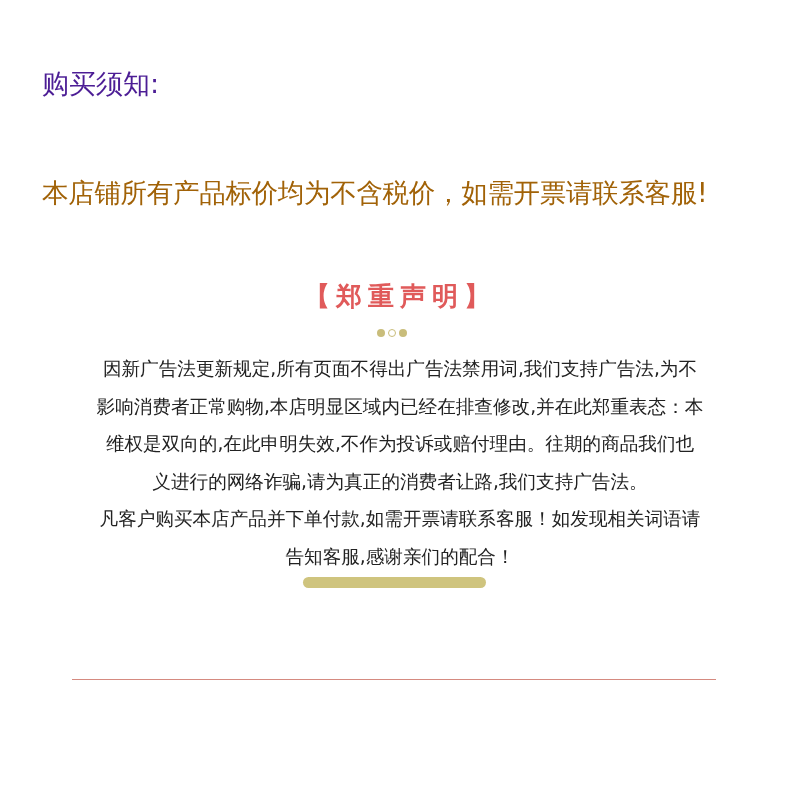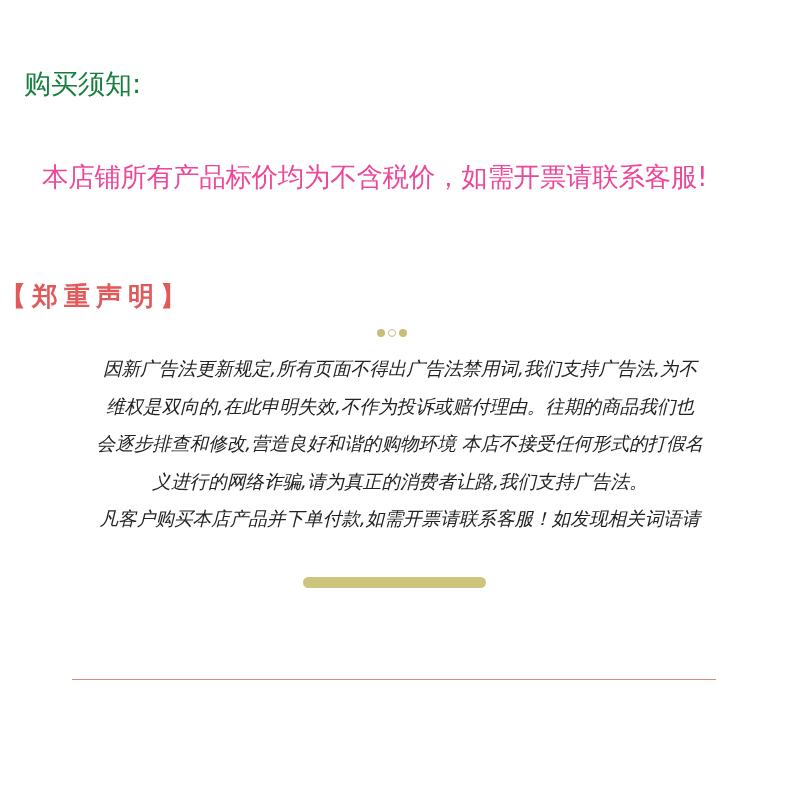--- a/index.html
+++ b/index.html
@@ -1,31 +1,31 @@
 <!DOCTYPE html>
 <html><head>
   <meta charset="utf-8">
   <style>
     html, body { margin: 0; padding: 0; background: #ffffff; }
     body { width: 800px; height: 800px; position: relative; overflow: hidden;
            font-family: "DejaVu Sans", "Liberation Sans", sans-serif; }
-    .notice-title { position: absolute; left: 24px; top: 66px; font-size: 27px;
-                    color: #15803d; letter-spacing: 0px; line-height: 36px; white-space: nowrap; }
-    .notice-body { position: absolute; left: 42px; top: 158px; font-size: 26.5px;
-                   color: #ec4899; line-height: 38px; white-space: nowrap; letter-spacing: -0.3px; }
-    .decl-header { position: absolute; left: 0; width: 800px; top: 276px; height: 40px; text-align: left; }
+    .notice-title { position: absolute; left: 42px; top: 66px; font-size: 27px;
+                    color: #4c1d95; letter-spacing: 0px; line-height: 36px; white-space: nowrap; }
+    .notice-body { position: absolute; left: 42px; top: 174px; font-size: 26.5px;
+                   color: #a16207; line-height: 38px; white-space: nowrap; letter-spacing: -0.3px; }
+    .decl-header { position: absolute; left: 0; width: 800px; top: 276px; height: 40px; text-align: center; }
     .decl-bar { position: absolute; left: 303px; top: 301px; width: 183px; height: 11px;
                 background: #cfc47e; border-radius: 6px; }
     .decl-title { position: relative; display: inline-block; font-size: 26px; font-weight: bold;
                   color: #e05a5a; letter-spacing: 6px; line-height: 40px; z-index: 2; white-space: nowrap; }
     .dots { position: absolute; top: 329px; left: 377px; height: 10px; display: flex; gap: 3px; }
     .dot { width: 8px; height: 8px; border-radius: 50%; background: #c9bd7b; box-sizing: border-box; }
     .dot.hollow { background: #ffffff; border: 1.2px solid #c9bd7b; }
     .decl-body { position: absolute; left: 52px; width: 696px; top: 350px; text-align: center;
-                 font-size: 18.6px; color: #222222; line-height: 37.5px; font-style: italic; }
+                 font-size: 18.6px; color: #222222; line-height: 37.5px; }
     .decl-body .line { display: block; white-space: nowrap; }
     .divider { position: absolute; left: 72px; width: 644px; top: 679px; height: 1px; background: #d58a80; }
   </style>
 </head>
 <body>
 
 <div class="notice-title">购买须知:</div>
 <div class="notice-body">本店铺所有产品标价均为不含税价，如需开票请联系客服!</div>
 
 <div class="decl-header">
@@ -34,19 +34,20 @@
 </div>
 
 <div class="dots">
   <span class="dot"></span>
   <span class="dot hollow"></span>
   <span class="dot"></span>
 </div>
 
 <div class="decl-body">
   <span class="line">因新广告法更新规定,所有页面不得出广告法禁用词,我们支持广告法,为不</span>
+  <span class="line">影响消费者正常购物,本店明显区域内已经在排查修改,并在此郑重表态：本</span>
   <span class="line">维权是双向的,在此申明失效,不作为投诉或赔付理由。往期的商品我们也</span>
-  <span class="line">会逐步排查和修改,营造良好和谐的购物环境 本店不接受任何形式的打假名</span>
   <span class="line">义进行的网络诈骗,请为真正的消费者让路,我们支持广告法。</span>
   <span class="line">凡客户购买本店产品并下单付款,如需开票请联系客服！如发现相关词语请</span>
+  <span class="line">告知客服,感谢亲们的配合！</span>
 </div>
 
 <div class="divider"></div>
 
 </body></html>

